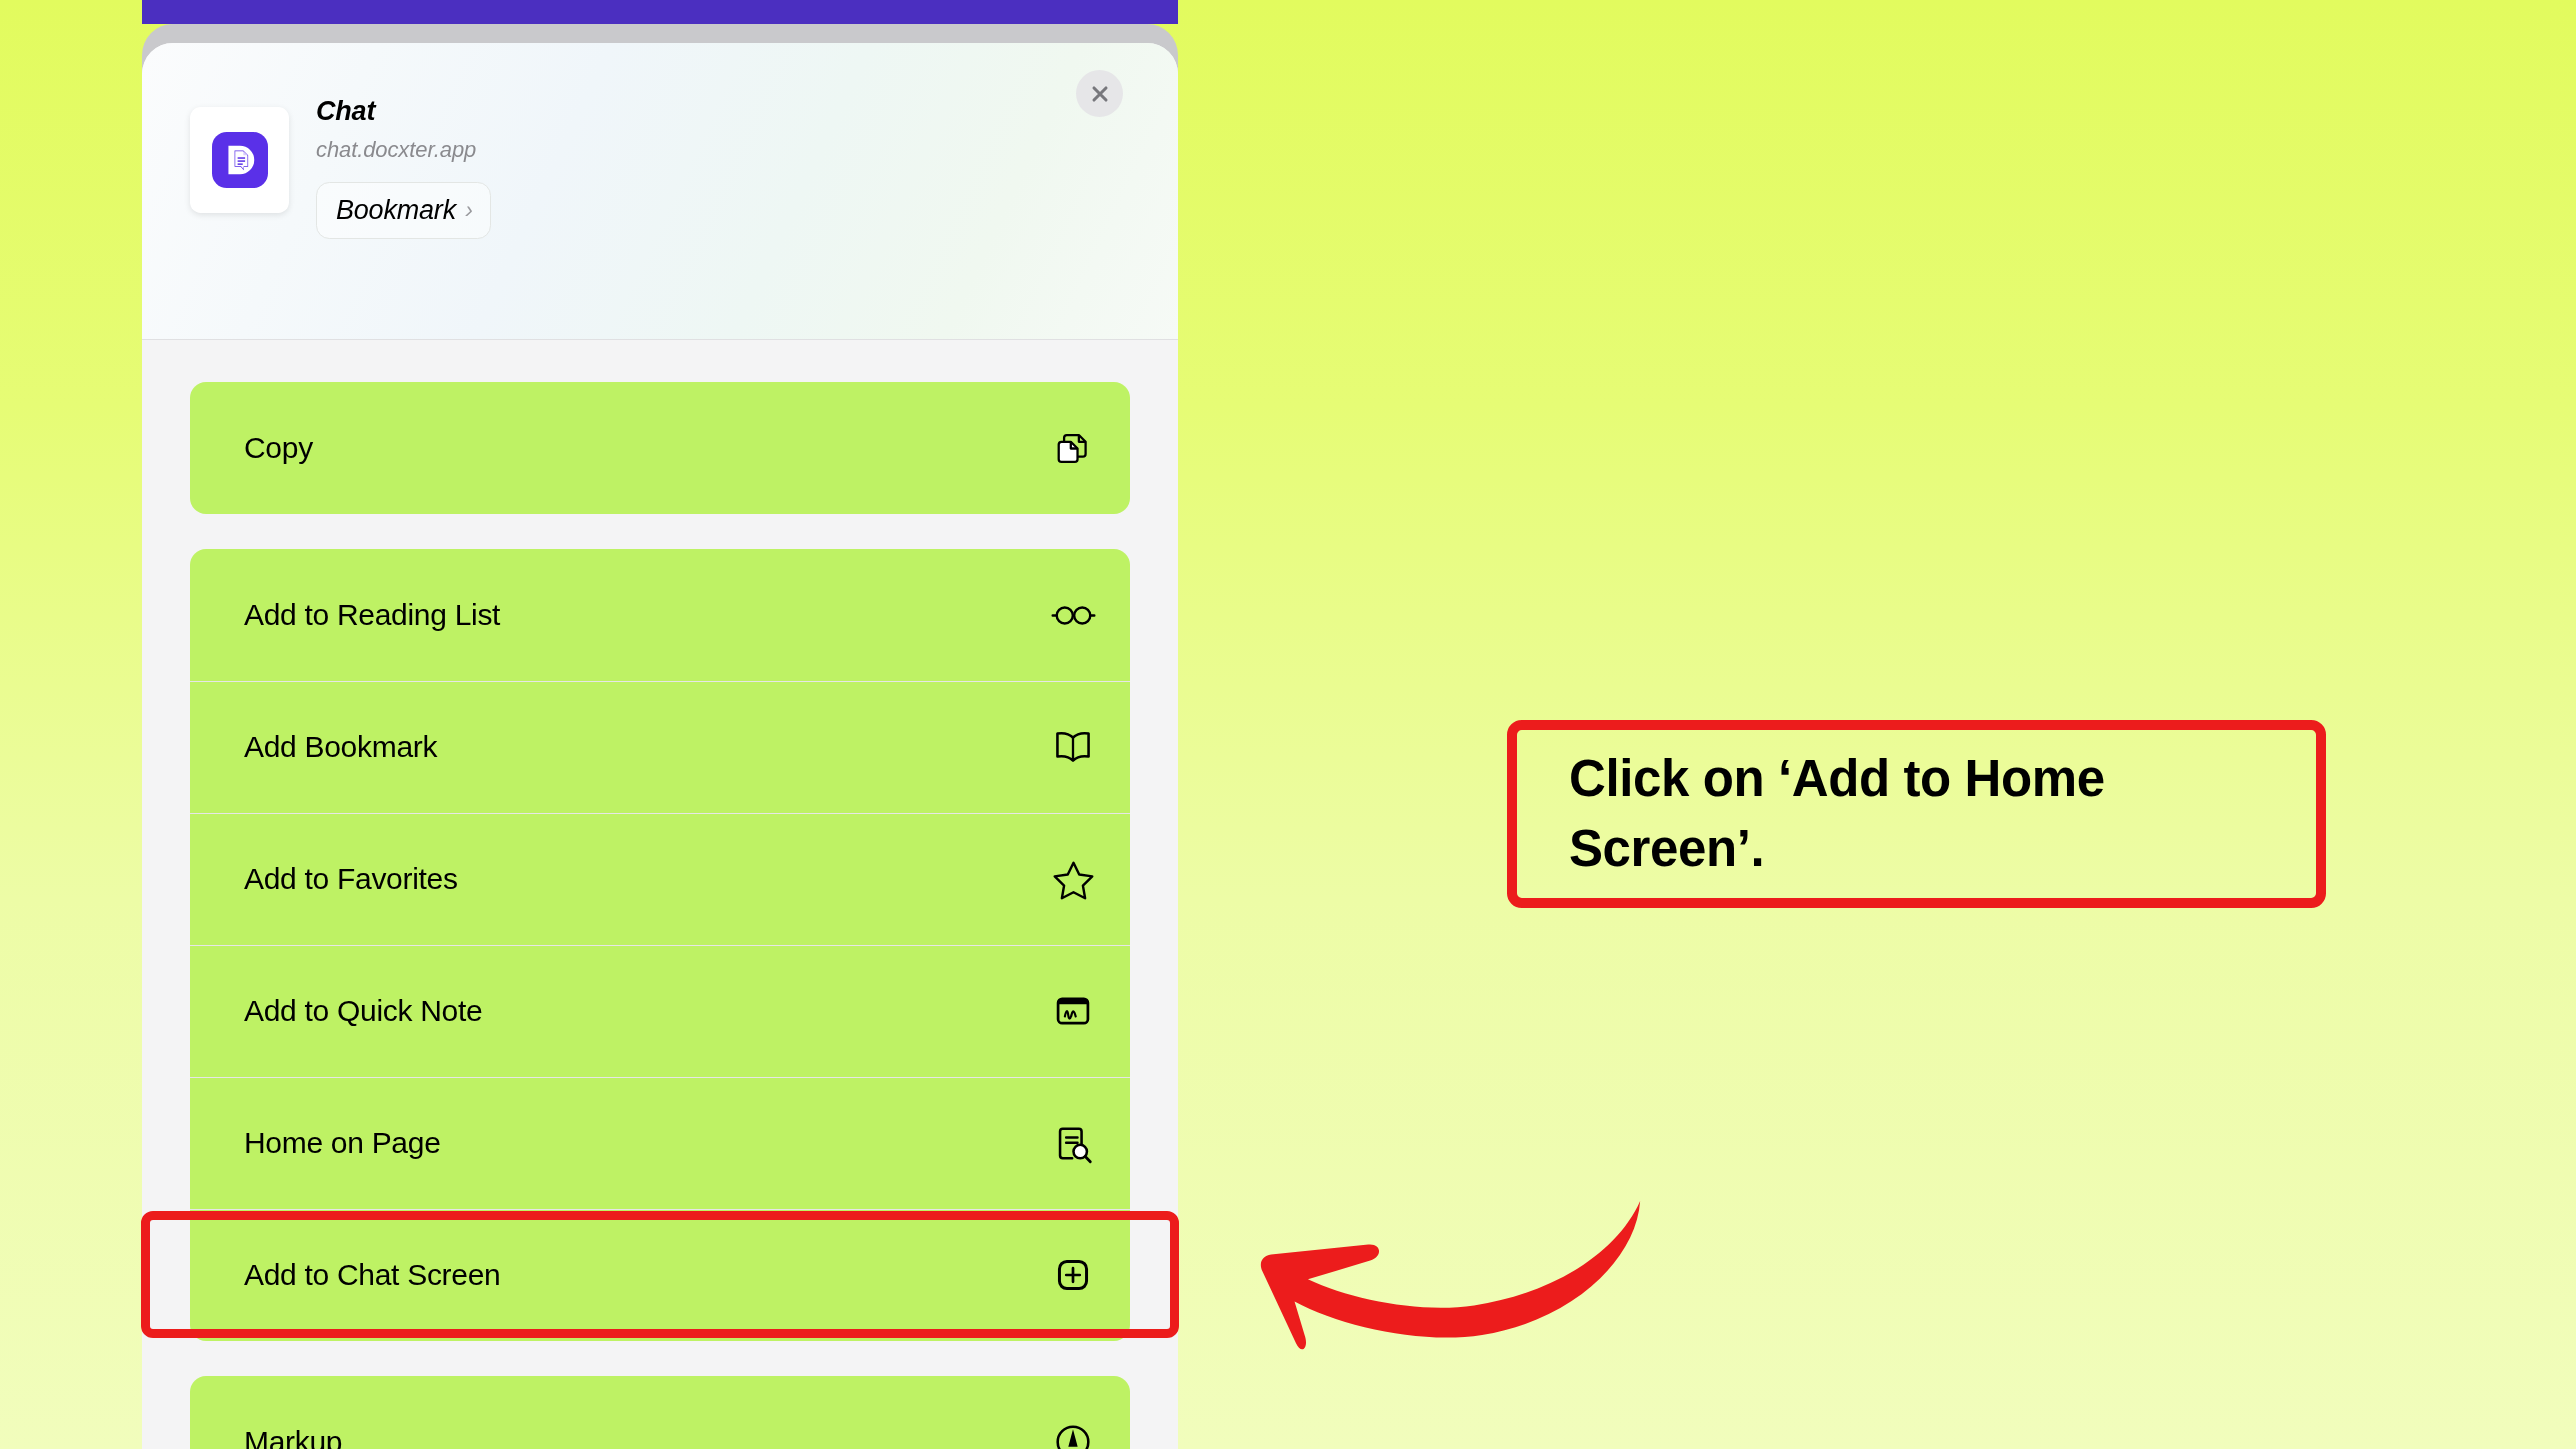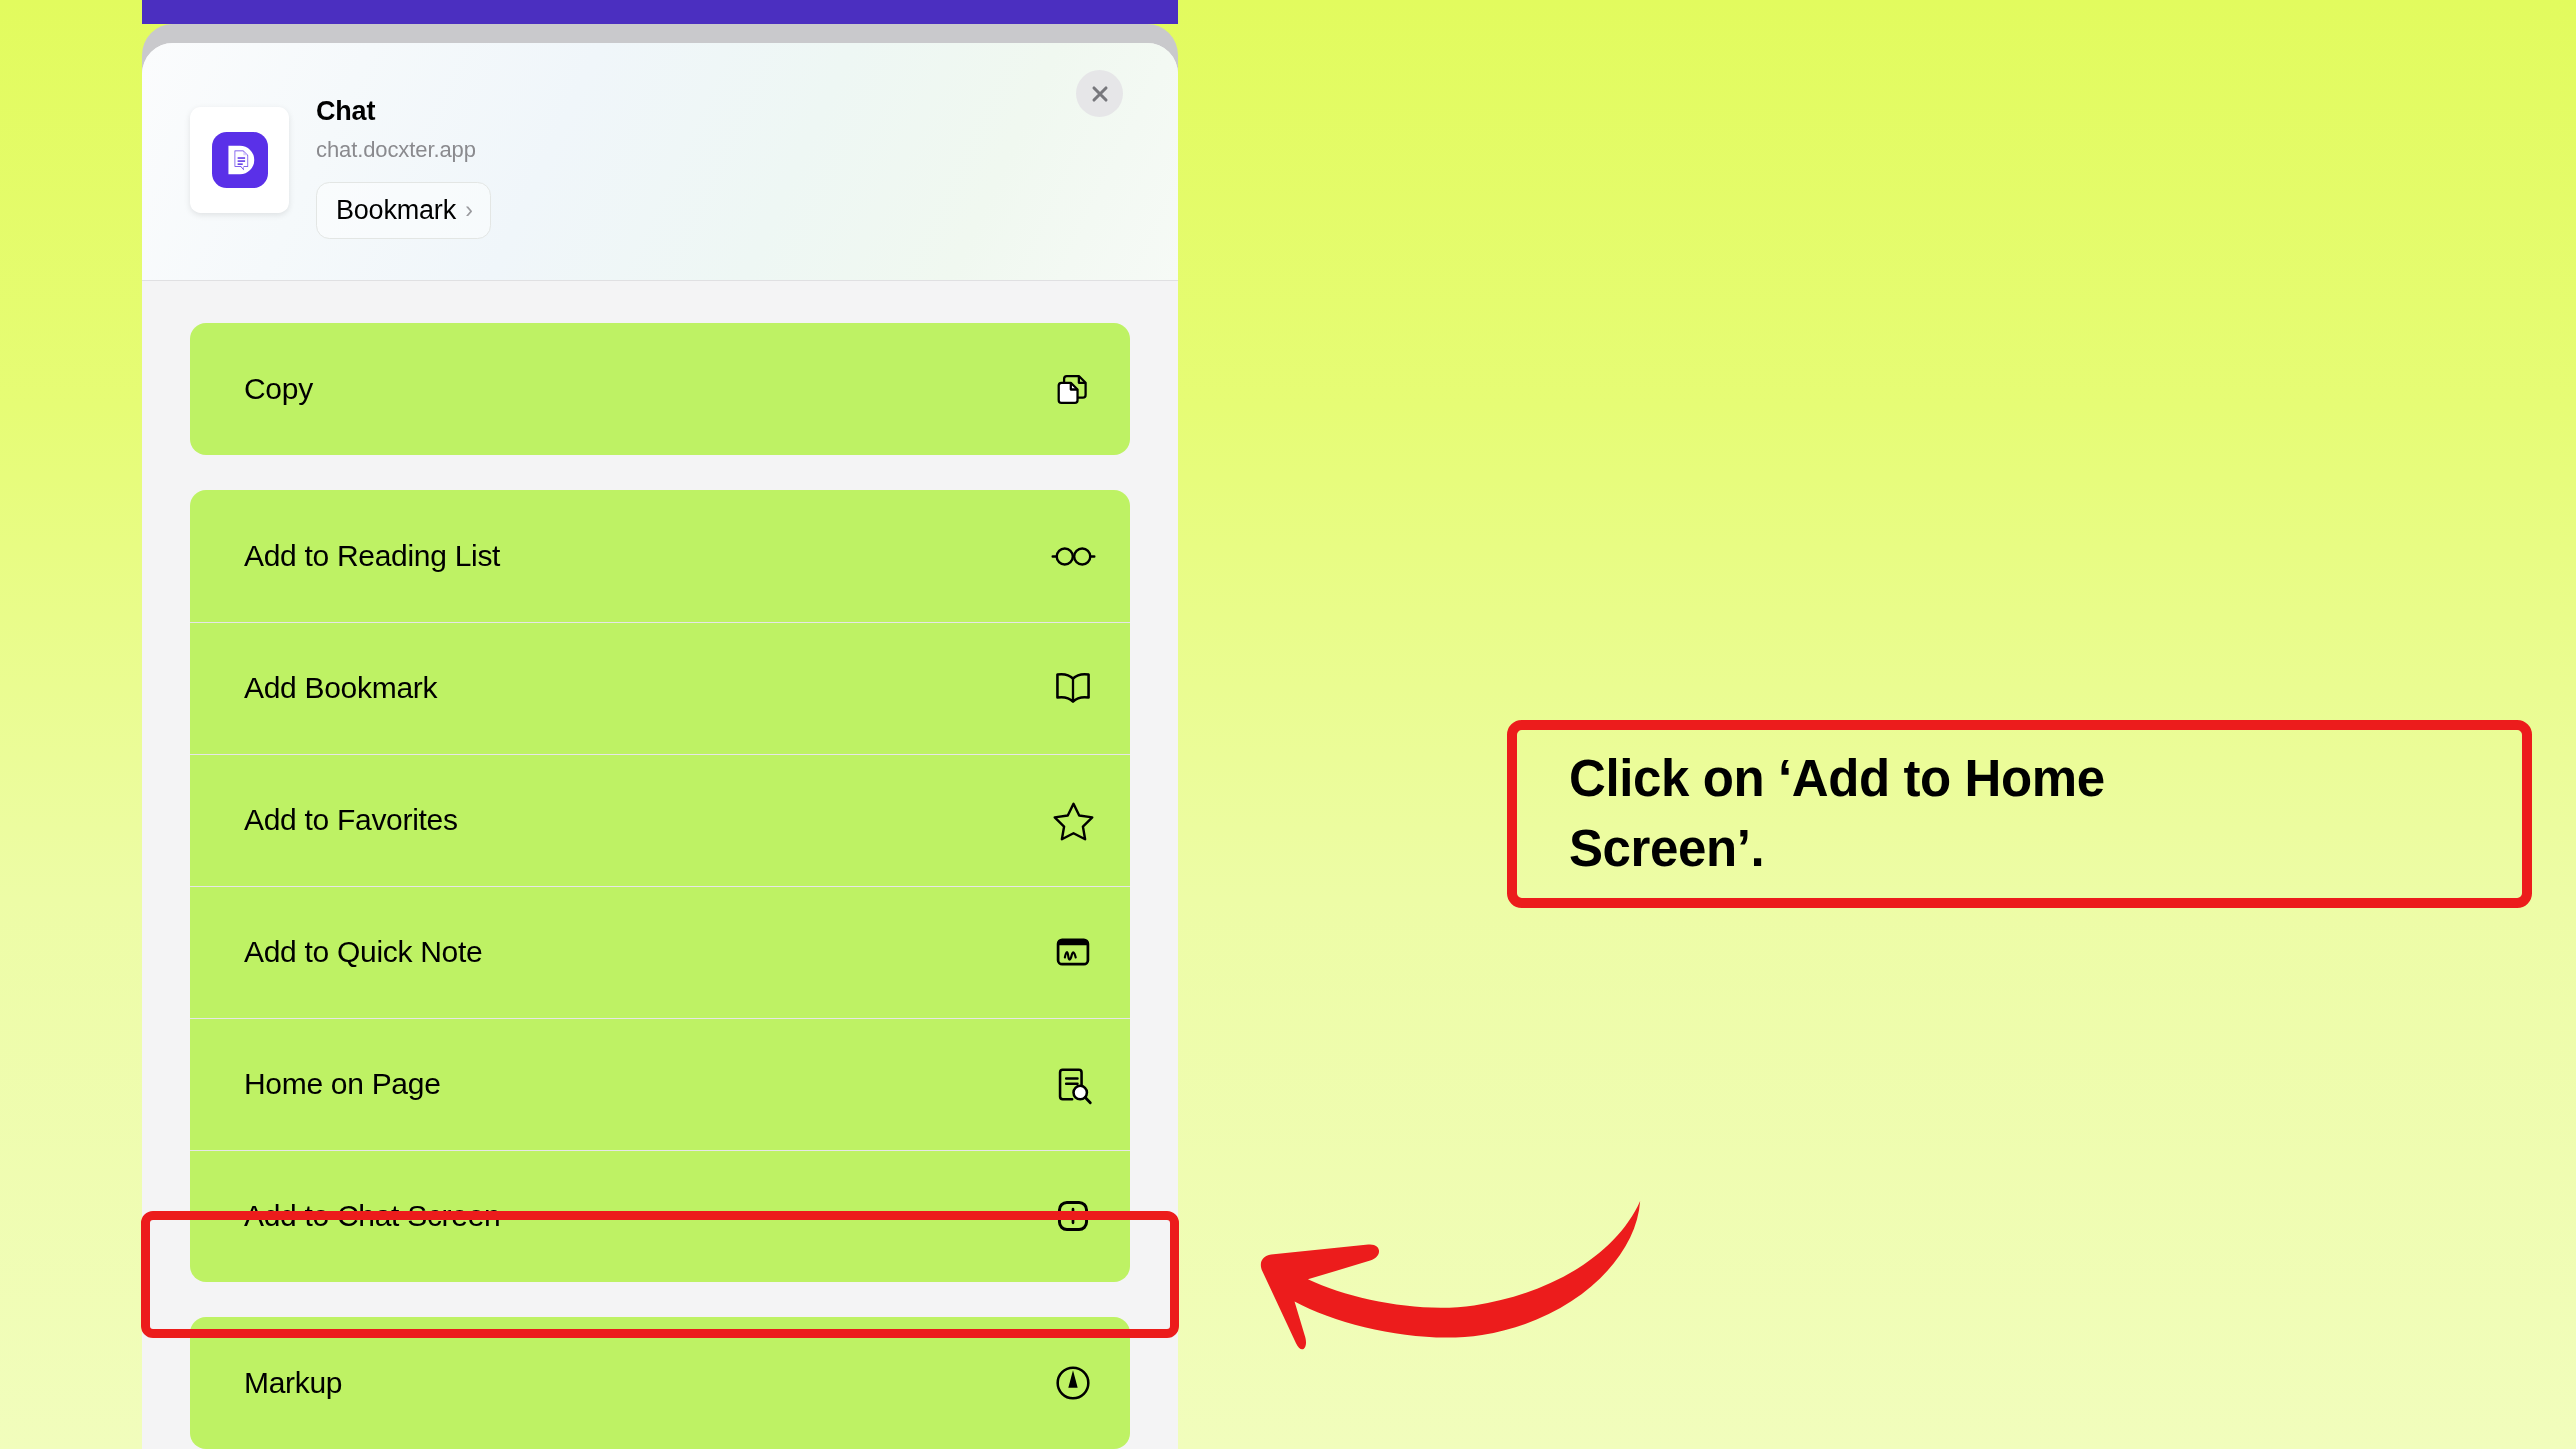--- a/index.html
+++ b/index.html
@@ -33,23 +33,24 @@
   .sheet {
     position:absolute; left:0; top:43px;
     width:100%; height:1406px;
     background:#f4f4f5;
     border-radius:31px 31px 0 0;
     overflow:hidden;
   }
   
   .sheet-header {
     position:relative;
-    height:238px;
+    height:297px;
     background:linear-gradient(115deg,#fbfcfd 0%, #f5f9fb 20%, #f0f6fa 40%, #eef7f4 62%, #f0f8f0 80%, #f6faf6 100%);
     border-bottom:1.3px solid #e0e0e2;
+    font-style:italic;
   }
   .app-tile {
     position:absolute; left:48px; top:64px;
     width:99px; height:106px;
     background:#ffffff;
     border-radius:10.7px;
     box-shadow:0 2px 6px rgba(0,0,0,0.10);
     display:flex; align-items:center; justify-content:center;
   }
   .app-icon {
@@ -120,21 +121,21 @@
     border:9.4px solid #ec1c1c;
     border-radius:12px;
     pointer-events:none;
     z-index:40;
   }
 
   
   #callout {
     position:absolute;
     left:1507px; top:720px;
-    width:1025px; height:188px;
+    width:819px; height:188px;
     border:10px solid #ec1c1c;
     border-radius:14.8px;
     background:transparent;
     display:flex; align-items:center;
     padding:9px 52px;
     z-index:30;
   }
   .callout-text {
     font-size:51px; font-weight:bold; color:#000;
     line-height:1.38; letter-spacing:-0.4px;

